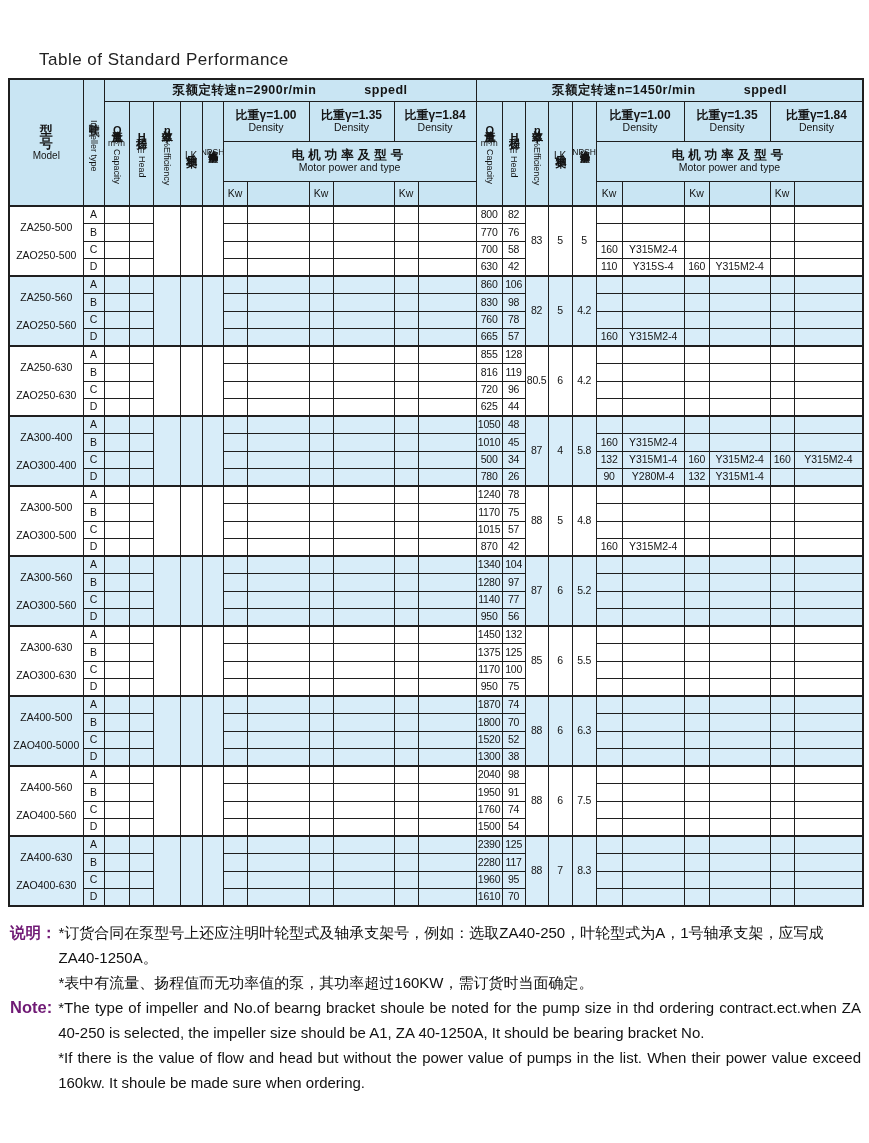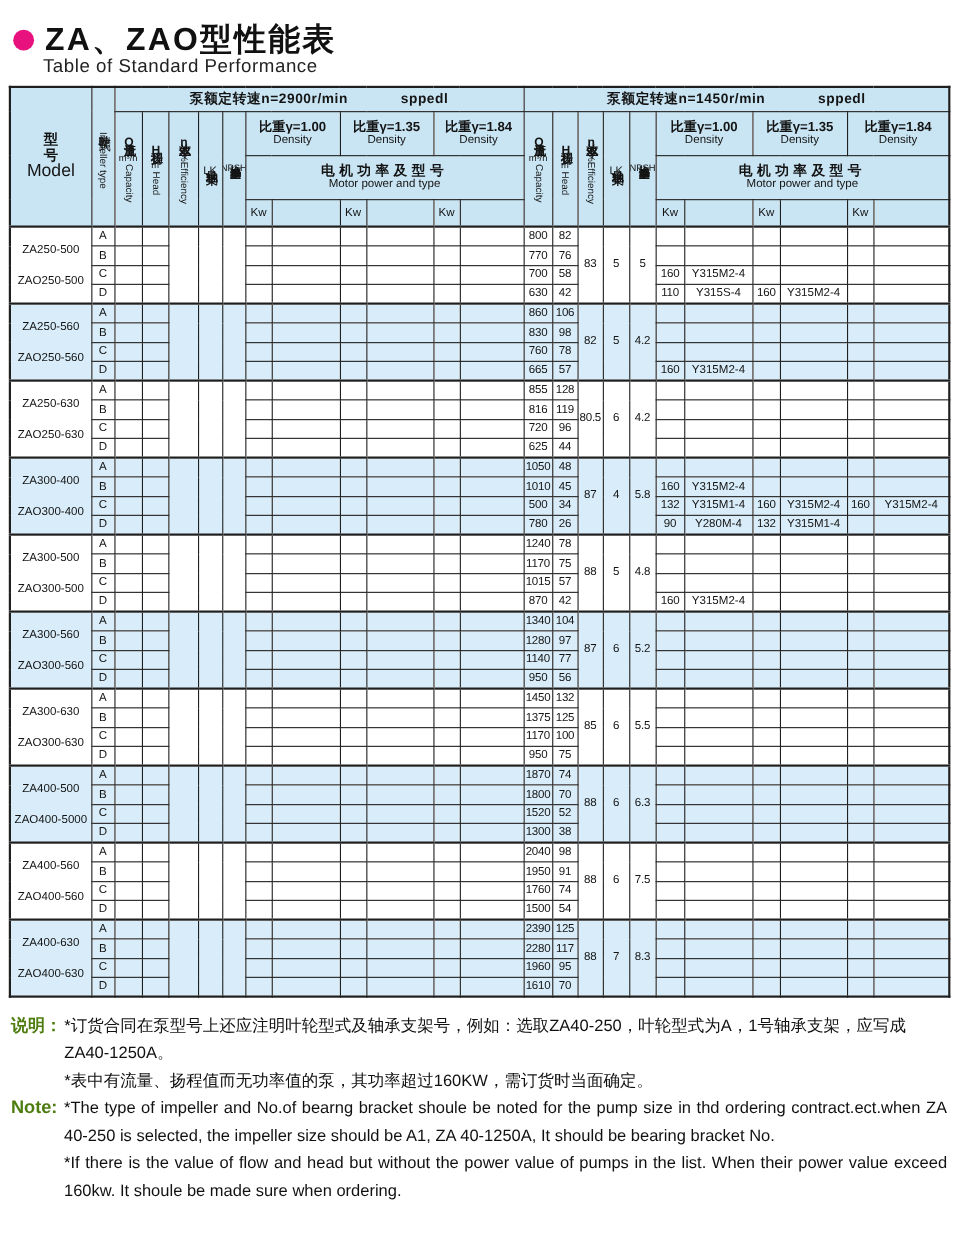--- a/index.html
+++ b/index.html
@@ -25,46 +25,42 @@
   .vstack{display:flex;flex-direction:column;align-items:center;justify-content:center;gap:2px;}
   .cnv{writing-mode:vertical-lr;text-orientation:upright;font-size:11px;letter-spacing:1px;font-weight:bold;}
   .env{writing-mode:vertical-rl;font-size:9px;letter-spacing:0;font-weight:normal;}
   .unit{font-size:8.5px;line-height:1;font-weight:normal;}
   .dens-cn{font-size:12px;font-weight:bold;text-align:center;}
   .dens-en{font-size:10.5px;}
   .motor-cn{font-size:12.5px;font-weight:bold;letter-spacing:4px;}
   .motor-en{font-size:10.5px;}
   .kw-lab{font-size:11.5px;margin-top:48px;}
   .mhead .m-cn{font-size:13px;font-weight:bold;letter-spacing:9px;padding-left:9px;}
-  .mhead .m-en{font-size:16px;}
+  .mhead .m-en{font-size:10px;}
   td.model{font-size:11.5px;white-space:nowrap;}
   td.model div{line-height:1;}
   td.model .m1{margin-bottom:18px;}
   td.imp{font-size:11.5px;}
   td.num{font-size:10.5px;letter-spacing:-.2px;}
   td.type{font-size:10.5px;white-space:nowrap;}
   
   .notes{position:absolute;top:920px;left:10px;width:851px;font-size:15px;line-height:25px;color:#111;}
   .nrow{display:flex;align-items:flex-start;}
-  .nlabel{flex:0 0 auto;font-weight:bold;color:#4d7c0f;white-space:nowrap;}
+  .nlabel{flex:0 0 auto;font-weight:bold;color:#701a75;white-space:nowrap;}
   .nlabel.cn{font-size:15.5px;margin-right:2px;}
   .nlabel.en{font-size:16.5px;margin-right:6px;}
   .nbody{flex:1;}
   .nbody p{margin:0;}
   .nbody p.just{text-align:justify;}
 </style>
 </head>
 <body>
 
 <div class="page">
 
-  <div class="title-row">
-    <span class="bullet"></span>
-    <span class="title-text">ZA、ZAO型性能表</span>
-  </div>
   <div class="subtitle">Table of Standard Performance</div>
 
   <table class="perf">
     <colgroup>
       <col style="width:74px">
         <col style="width:21px">
       <col style="width:25px">
         <col style="width:24px">
         <col style="width:27px">
         <col style="width:22px">

